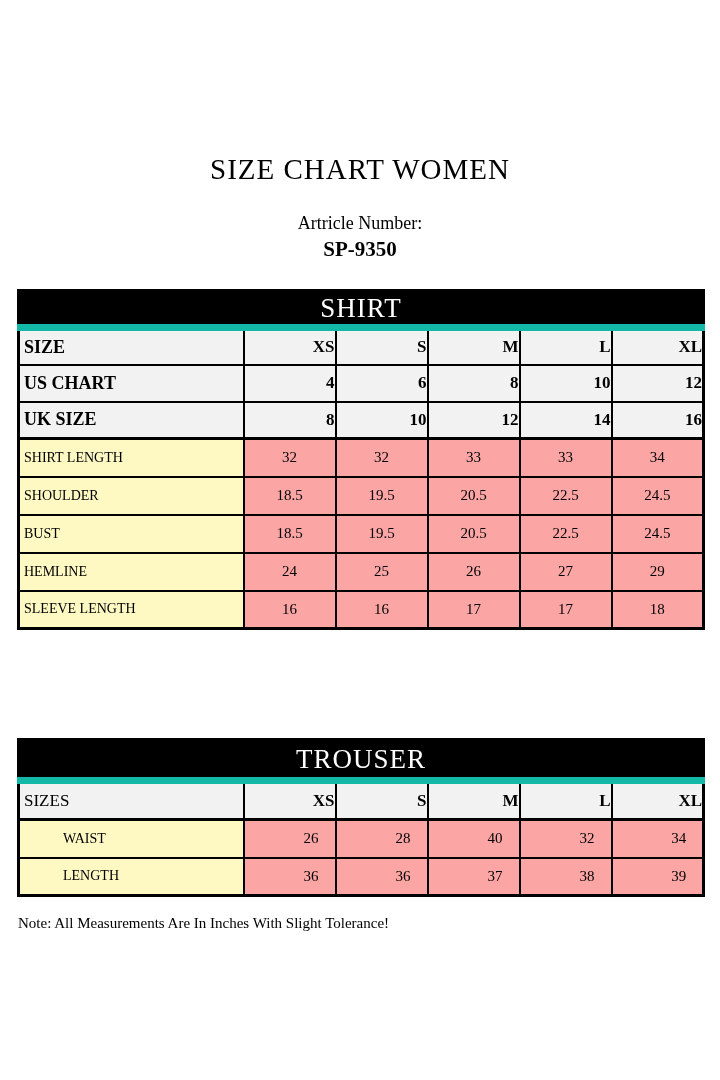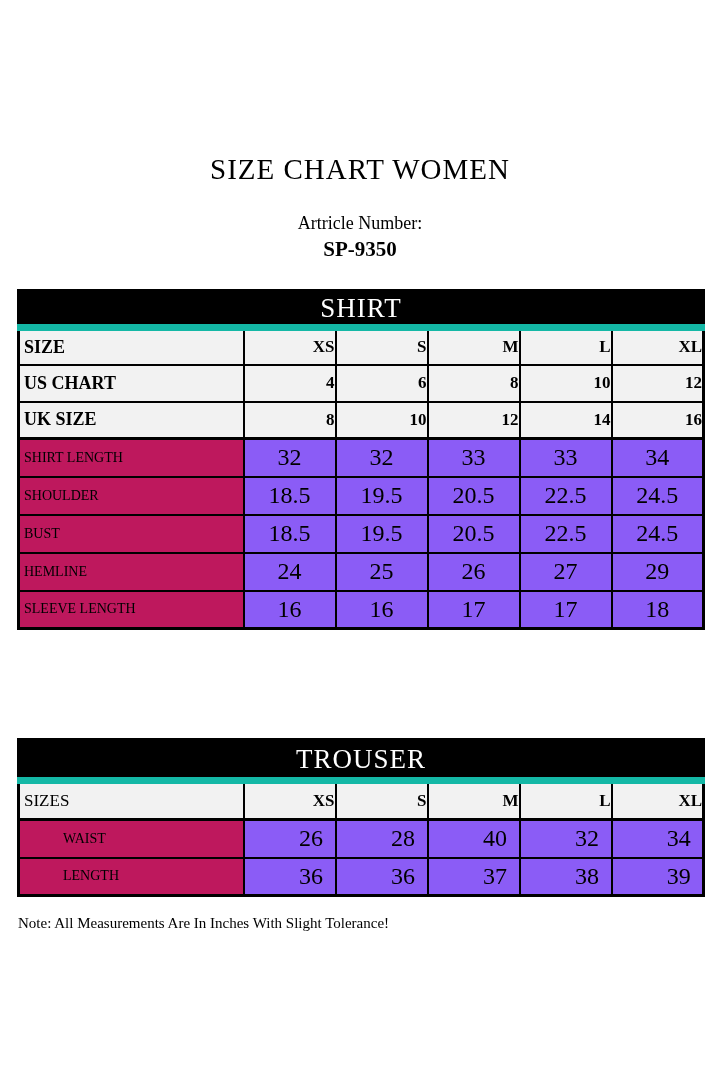--- a/index.html
+++ b/index.html
@@ -50,34 +50,34 @@
     font-weight:normal;
     font-size:27px;
     letter-spacing:1px;
     text-align:center;
     height:37px;
     border-bottom:7px solid #14b8a6;
   }
   .trouser-table th.band { height:41px; }
 
   td.lbl {
-    background:#be185d;
+    background:#fef9c3;
     text-align:left;
     padding-left:4px;
   }
   td.val { text-align:center; }
 
   tr.size-row td { background:#f2f2f2; font-weight:bold; height:37px; }
   tr.size-row td.lbl { font-size:18px;margin-left:28px; }
   tr.size-row td.val { font-size:17px;text-align:right; }
   tr.section-end td { border-bottom:3px solid #000; }
 
   tr.meas-row td { height:38px; }
   tr.meas-row td.lbl { font-size:14px; font-weight:normal; }
-  tr.meas-row td.val { background:#8b5cf6; font-size:24px; font-weight:normal; }
+  tr.meas-row td.val { background:#fca5a5; font-size:15px; font-weight:normal; }
 
   .trouser-table tr.size-row td { height:39px; }
   .trouser-table tr.size-row td.lbl { font-weight:normal; font-size:17px; }
   .trouser-table tr.meas-row td { height:38px;padding-left:43px; }
 
   .note {
     margin:17px 0 0 18px;
     font-size:15px;
     line-height:19px;
   }

